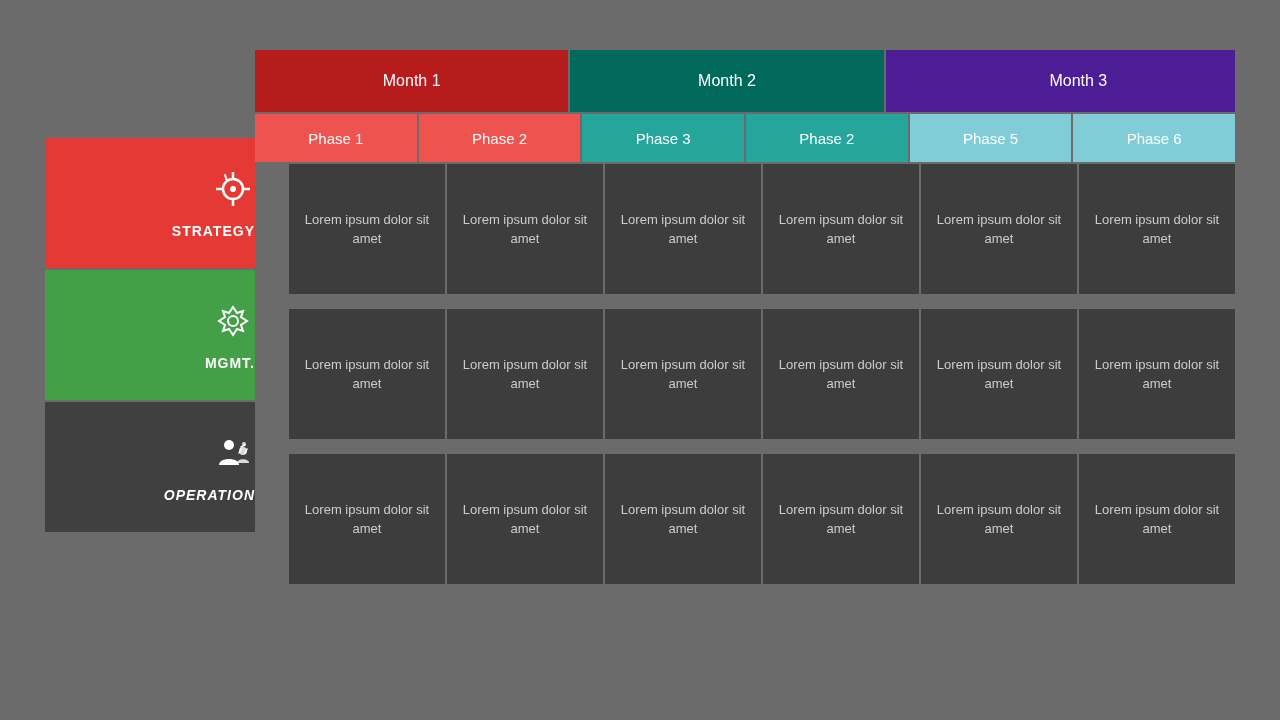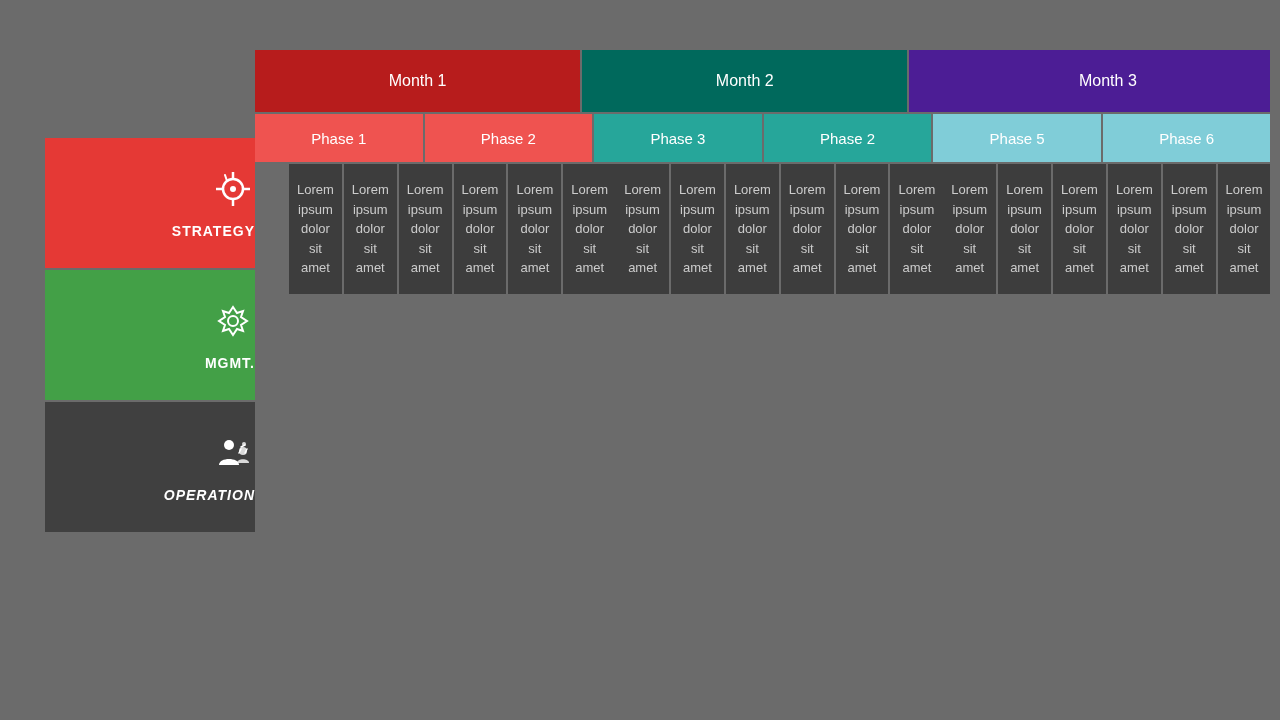--- a/index.html
+++ b/index.html
@@ -119,22 +119,22 @@
       font-weight: 400;
     }
 
     .phase-block.p1, .phase-block.p2 { background-color: #ef5350; }
     .phase-block.p3, .phase-block.p4 { background-color: #26a69a; }
     .phase-block.p5, .phase-block.p6 { background-color: #80cdd8; }
 
     
     .data-rows {
       display: flex;
-      flex-direction: row;
-      gap: 0;
+      flex-direction: column;
+      gap: 15px;
       padding-left: 34px;
     }
 
     .data-row {
       display: flex;
       flex-direction: row;
       gap: 2px;
       height: 130px;
     }
 

